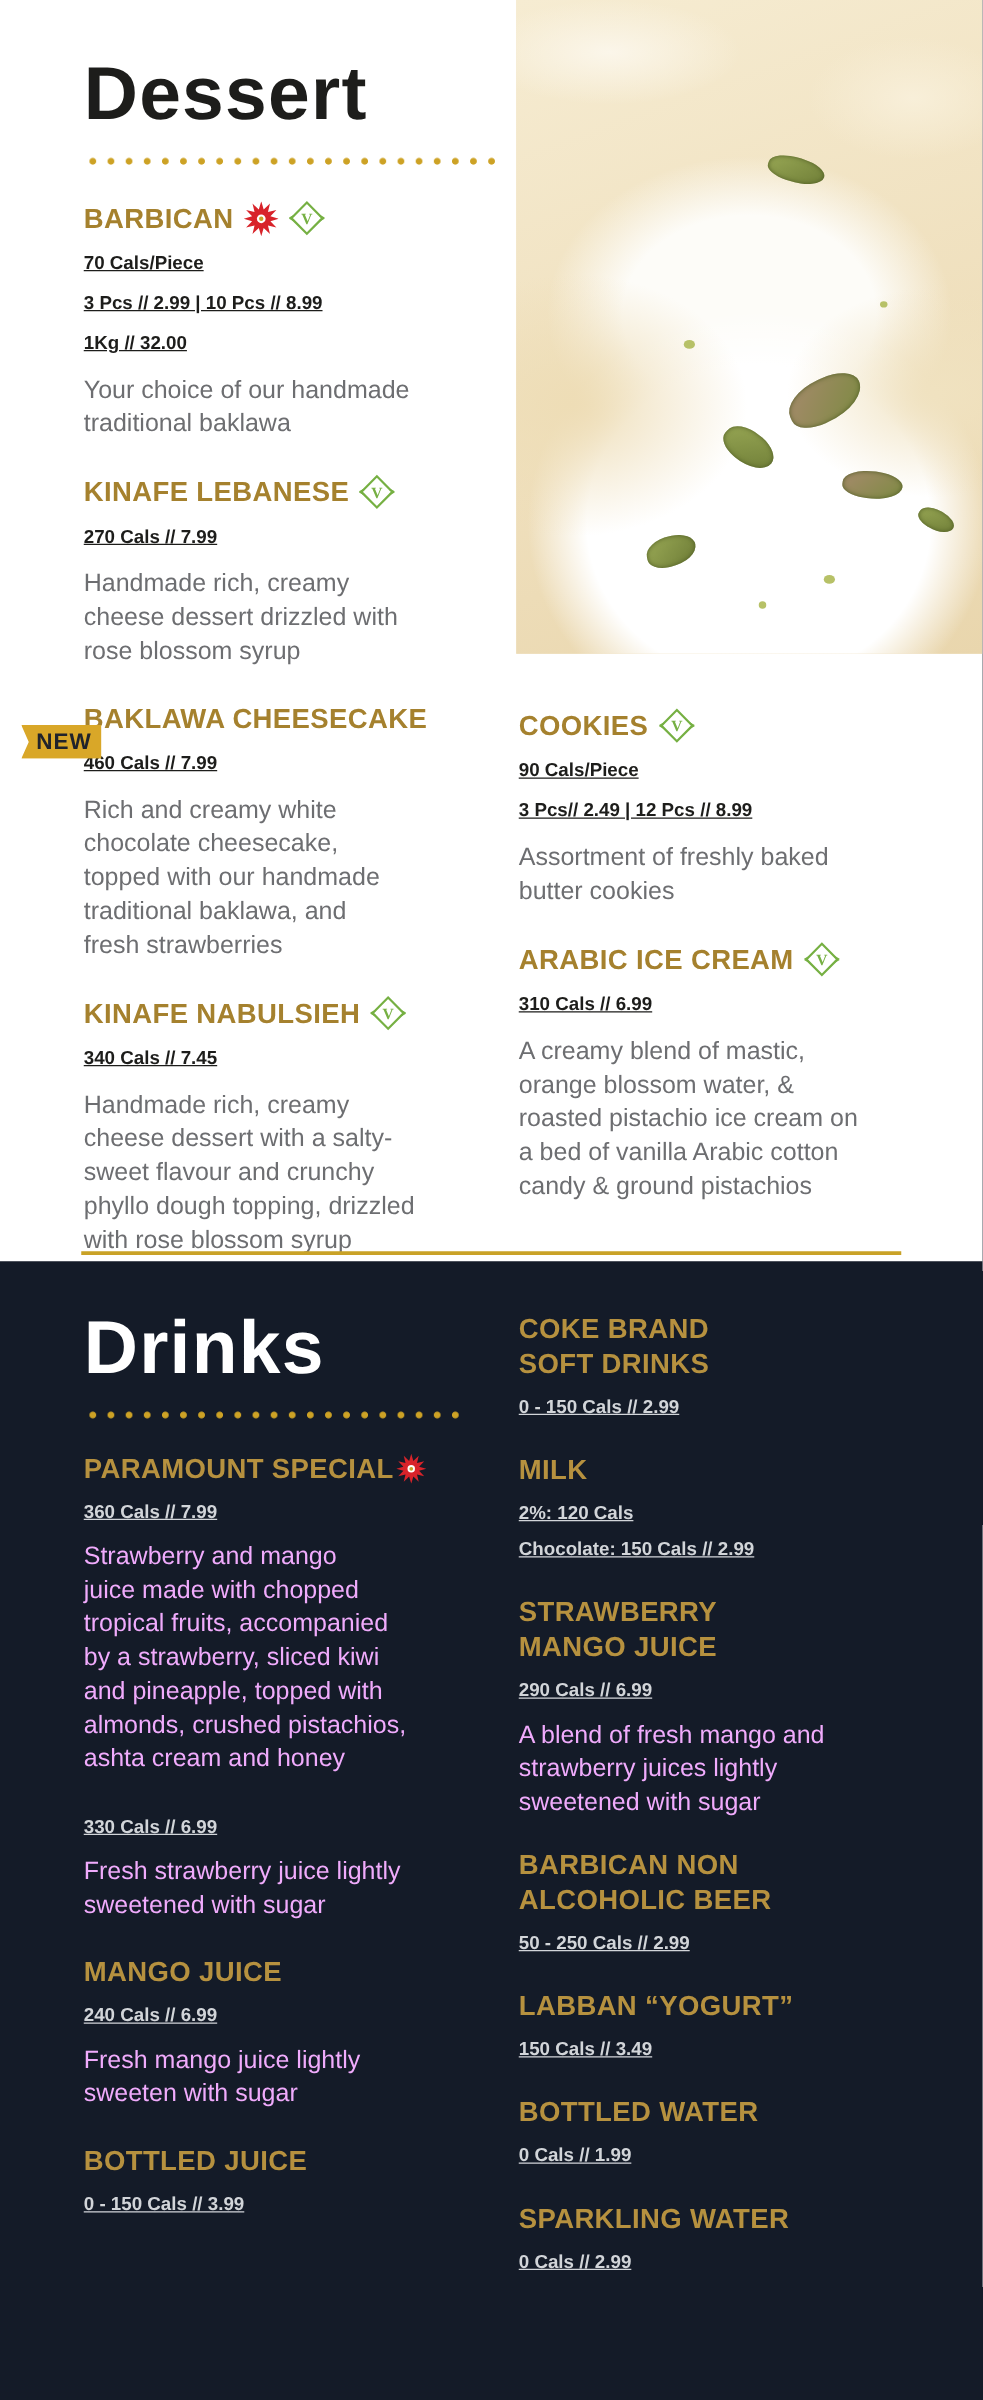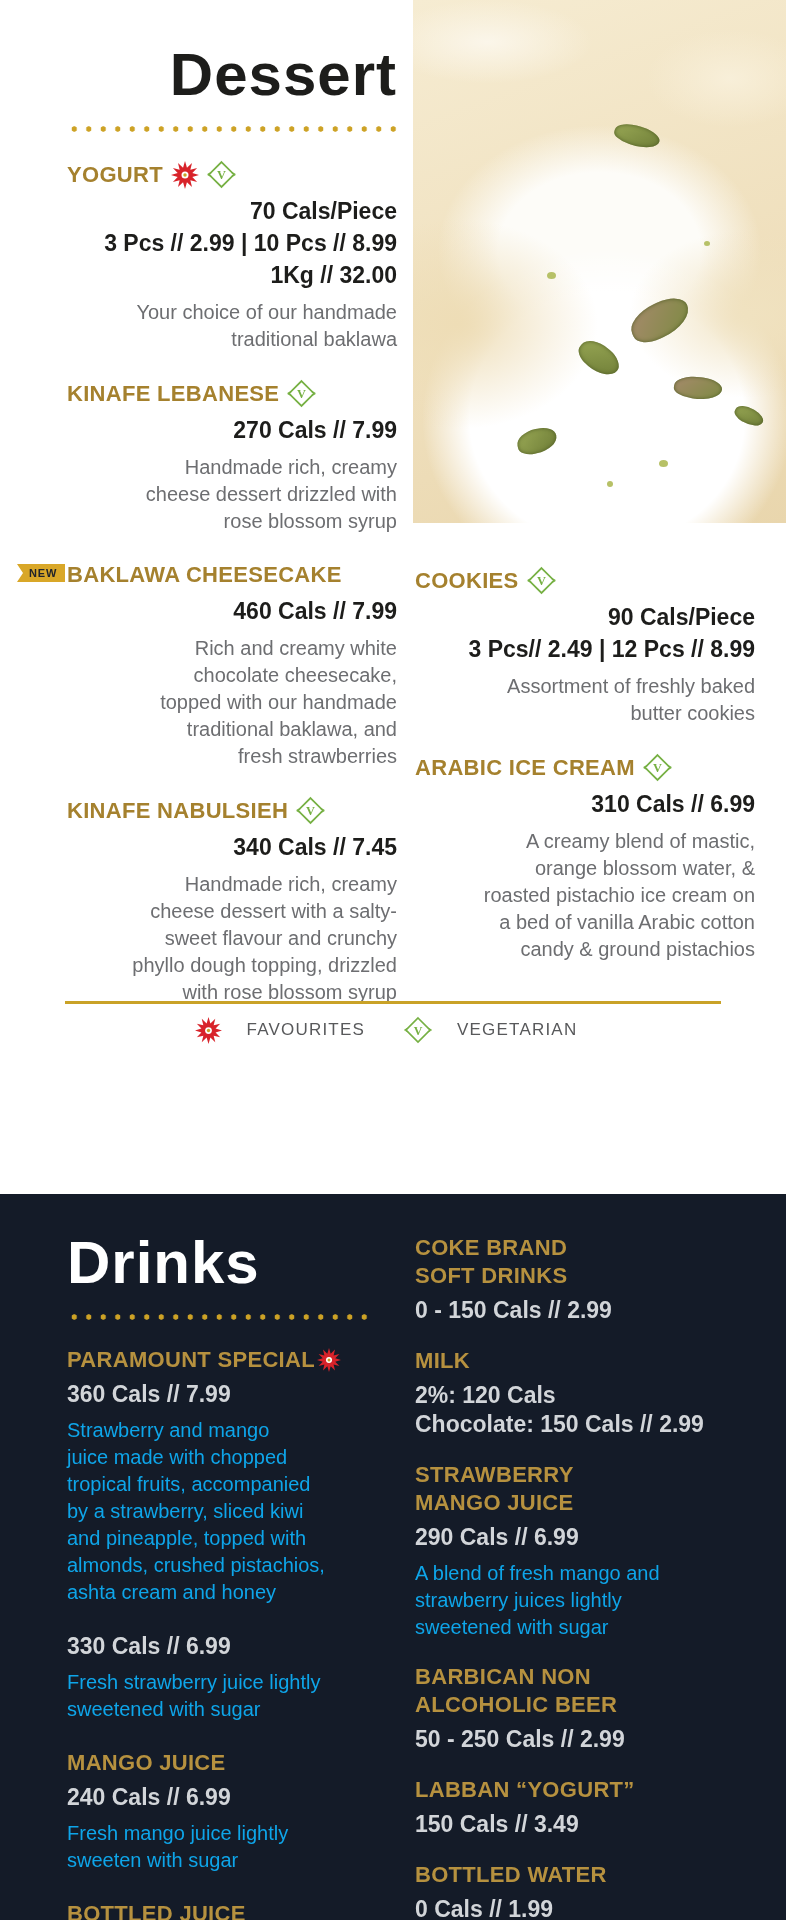--- a/index.html
+++ b/index.html
@@ -2,21 +2,21 @@
 <html><head>
 <meta charset="utf-8">
 <style>
   html,body{margin:0;padding:0;}
   body{
     width:786px;height:1920px;
     font-family:"Liberation Sans","DejaVu Sans",sans-serif;
     background:#ffffff;overflow:hidden;
   }
   .section{position:relative;overflow:hidden;}
-  .light{height:1194px;background:#ffffff;text-align:right;}
+  .light{height:1009px;background:#ffffff;}
   .dark{height:1081px;background:#141b28;}
 
   .cols{display:flex;padding:0 31px 0 67px;}
   .col-l{width:330px;flex:none;}
   .col-r{width:340px;flex:none;margin-left:18px;}
 
   
   .page-title{
     margin:40px 0 0;font-size:60px;line-height:70px;font-weight:700;
     letter-spacing:1px;color:#1d1d1b;
@@ -33,33 +33,33 @@
   
   .item{margin-top:26px;position:relative;}
   .col-r .item:first-child{margin-top:0;}
   .item-head{display:flex;align-items:center;gap:8px;}
   .heading{
     font-size:22px;line-height:28px;font-weight:700;letter-spacing:.3px;
     color:#a5812e;white-space:pre-line;
   }
   .dark .heading{color:#b6913f;}
   .info{
-    margin-top:6px;font-size:23px;line-height:32px;font-weight:700;
-    color:#1d1d1b;white-space:pre-line;
+    margin-top:6px;font-size:15px;line-height:32px;font-weight:700;
+    color:#1d1d1b;white-space:pre-line;text-decoration:underline;
   }
   .dark .info{color:#d2d5d9;line-height:29px;}
   .desc{
     margin:8px 0 0;font-size:20px;line-height:27px;color:#6d6e71;white-space:pre-line;
   }
-  .dark .desc{color:#0ea5e9;}
+  .dark .desc{color:#f0abfc;}
 
   .new-badge{
-    position:absolute;left:-50px;top:3px;
+    position:absolute;left:-50px;top:19px;
     background:#d9a728;color:#20232b;
-    font-size:11px;font-weight:700;letter-spacing:.8px;
+    font-size:18px;font-weight:700;letter-spacing:.8px;
     padding:3px 8px 3px 12px;
     clip-path:polygon(0 0,100% 0,100% 100%,0 100%,6px 50%);
   }
 
   .icon{display:inline-flex;flex:none;}
 
   
   .photo{
     position:absolute;top:0;right:0;width:373px;height:523px;
     background-color:#f3e8cd;
@@ -124,21 +124,21 @@
     <div class="crumb" style="left:78%;top:46%;width:6px;height:5px;"></div>
   </div>
 
   <div class="cols">
     <div class="col-l">
       <h1 class="page-title">Dessert</h1>
       <div class="dotline light-dots"></div>
 
       <div class="item" style="margin-top:28px;">
         <div class="item-head">
-          <span class="heading">YOGURT</span>
+          <span class="heading">BARBICAN</span>
           <span class="icon">
               <svg width="28" height="28">
                 <use href="#sym-star"></use>
               </svg>
             </span>
           <span class="icon">
               <svg width="29" height="29">
                 <use href="#sym-veg"></use>
               </svg>
             </span>

